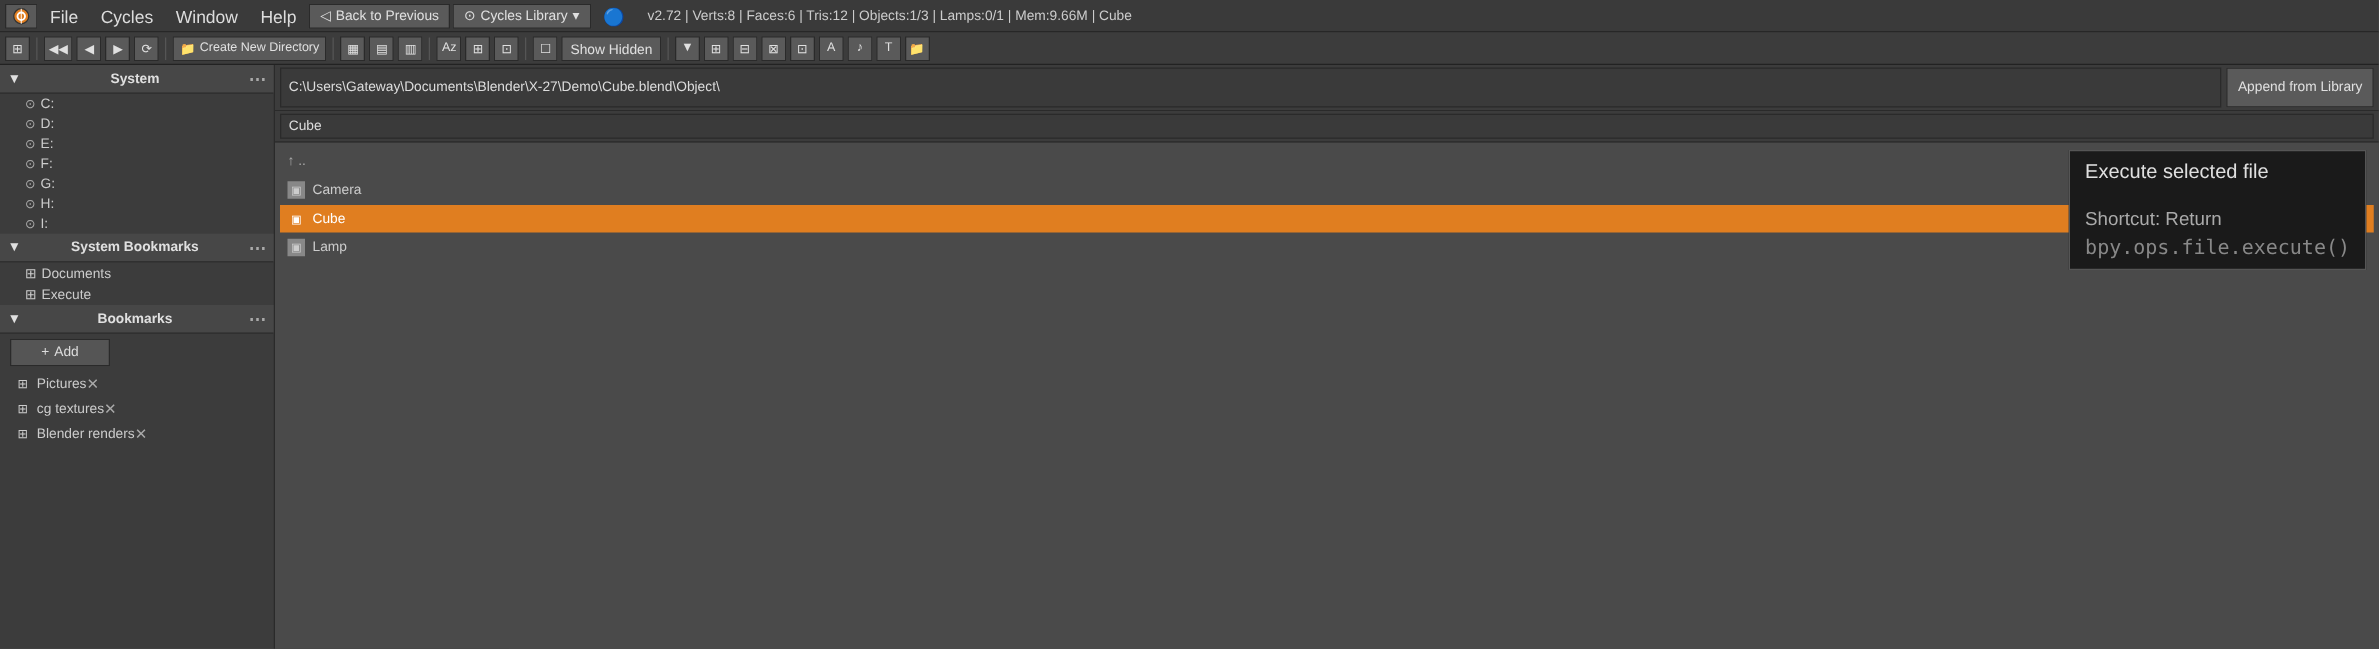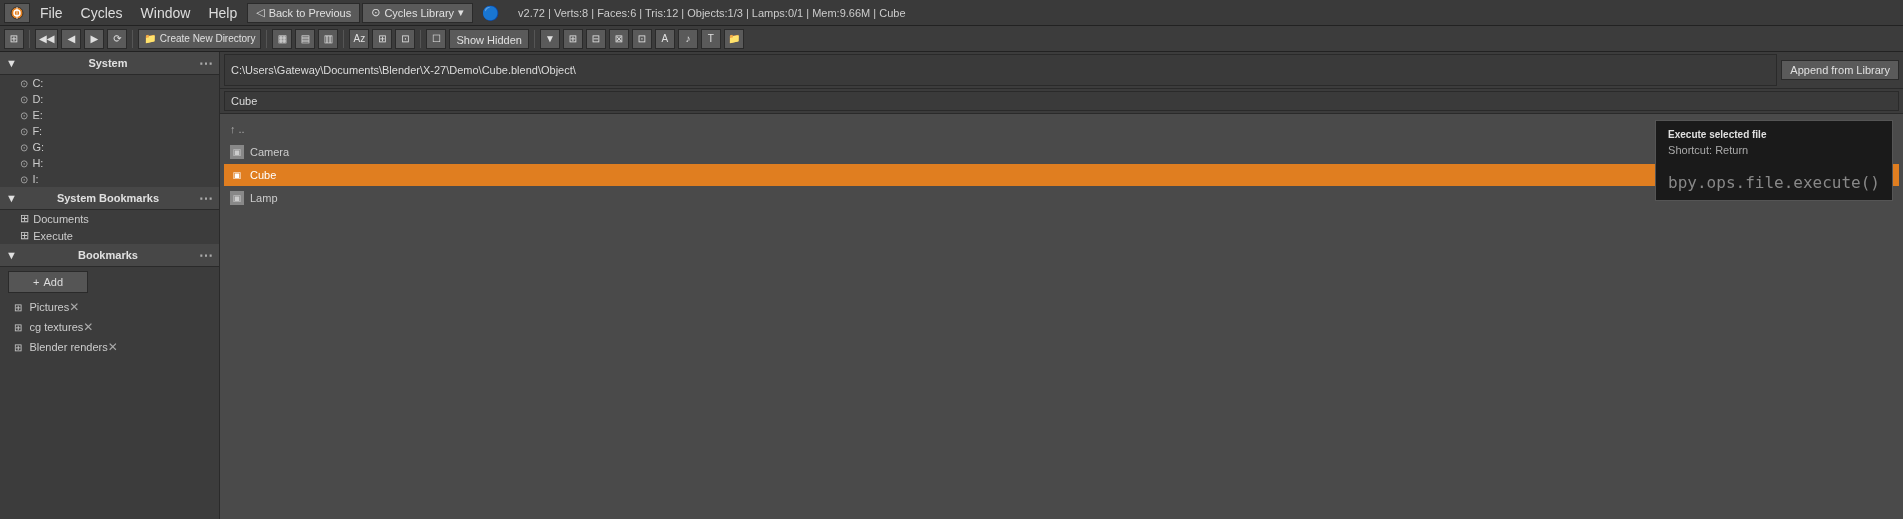--- a/index.html
+++ b/index.html
@@ -233,21 +233,21 @@
       font-size: 11px;
       height: 32px;
     }
     .append-btn {
       background: #5a5a5a;
       border: 1px solid #2a2a2a;
       color: #e0e0e0;
       padding: 0 8px;
       font-size: 11px;
       cursor: pointer;
-      height: 20px;
+      height: 32px;
       margin-left: 4px;
       white-space: nowrap;
     }
 
     .search-bar {
       background: #3c3c3c;
       border-bottom: 1px solid #2a2a2a;
       padding: 2px 4px;
     }
     .search-input {
@@ -322,28 +322,28 @@
       top: 6px;
       right: 10px;
       background: #1a1a1a;
       border: 1px solid #555;
       padding: 8px 12px;
       z-index: 100;
       min-width: 200px;
     }
     .tooltip-title {
       color: #e0e0e0;
-      font-size: 10px;
-      font-weight: bold;
-      margin-bottom: 4px;
+      font-size: 16px;
+      font-weight: normal;
+      margin-bottom: 20px;
     }
     .tooltip-shortcut {
       color: #aaa;
-      font-size: 11px;
-      margin-bottom: 17px;
+      font-size: 15px;
+      margin-bottom: 4px;
     }
     .tooltip-python {
       color: #888;
       font-size: 16px;
       font-family: monospace;
     }
   </style>
 </head>
 <body>
 

